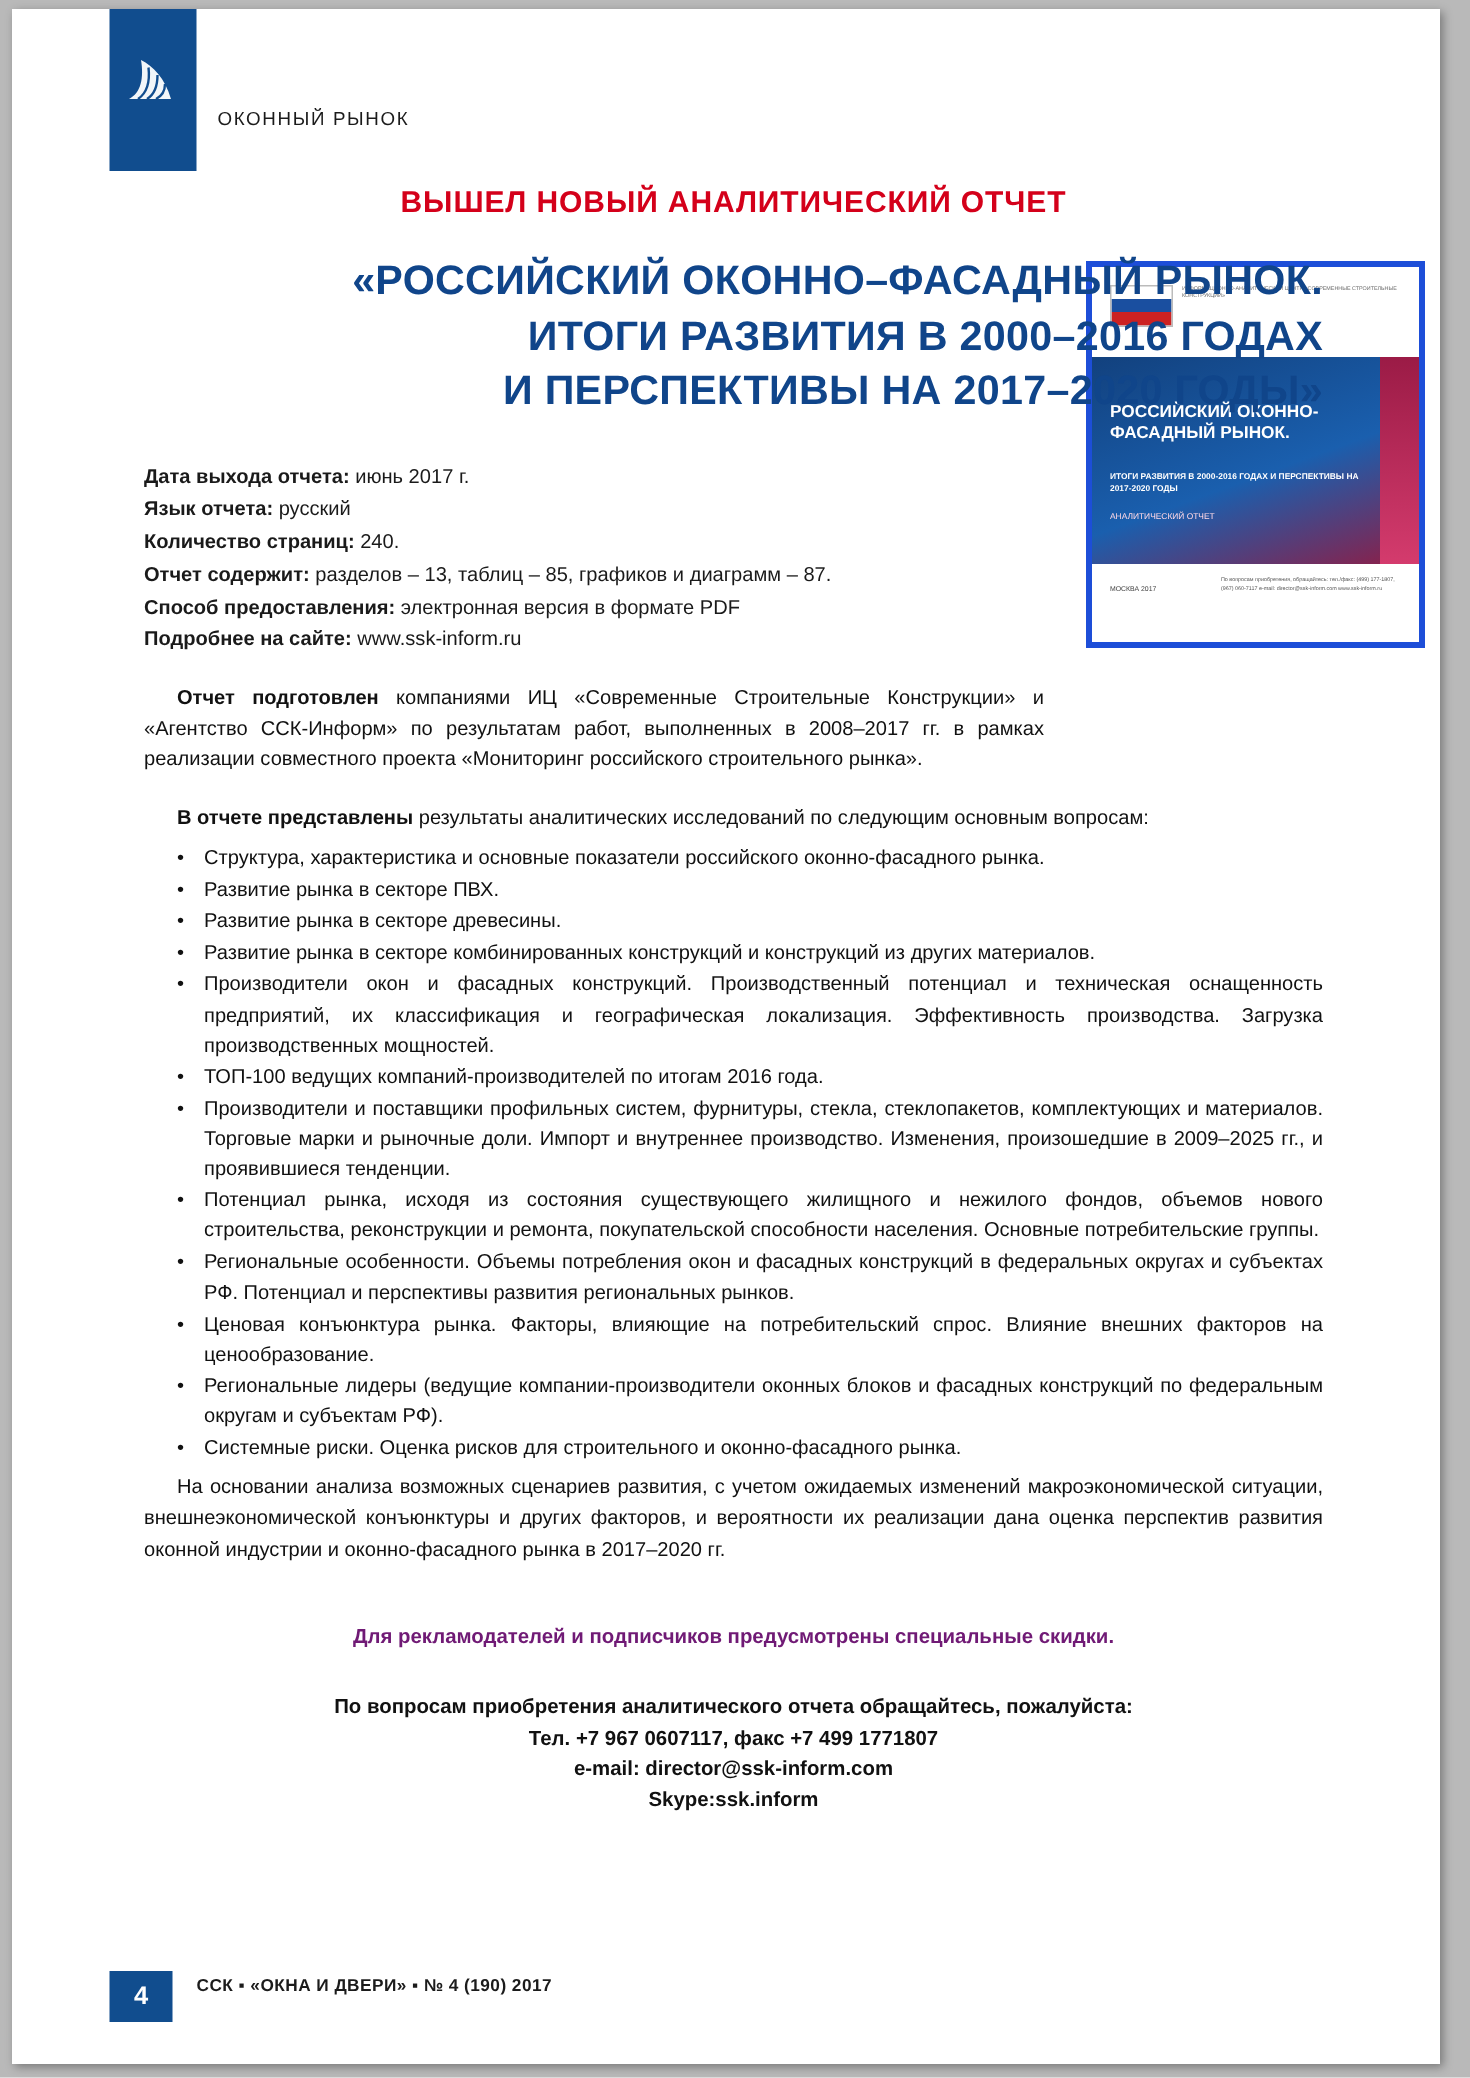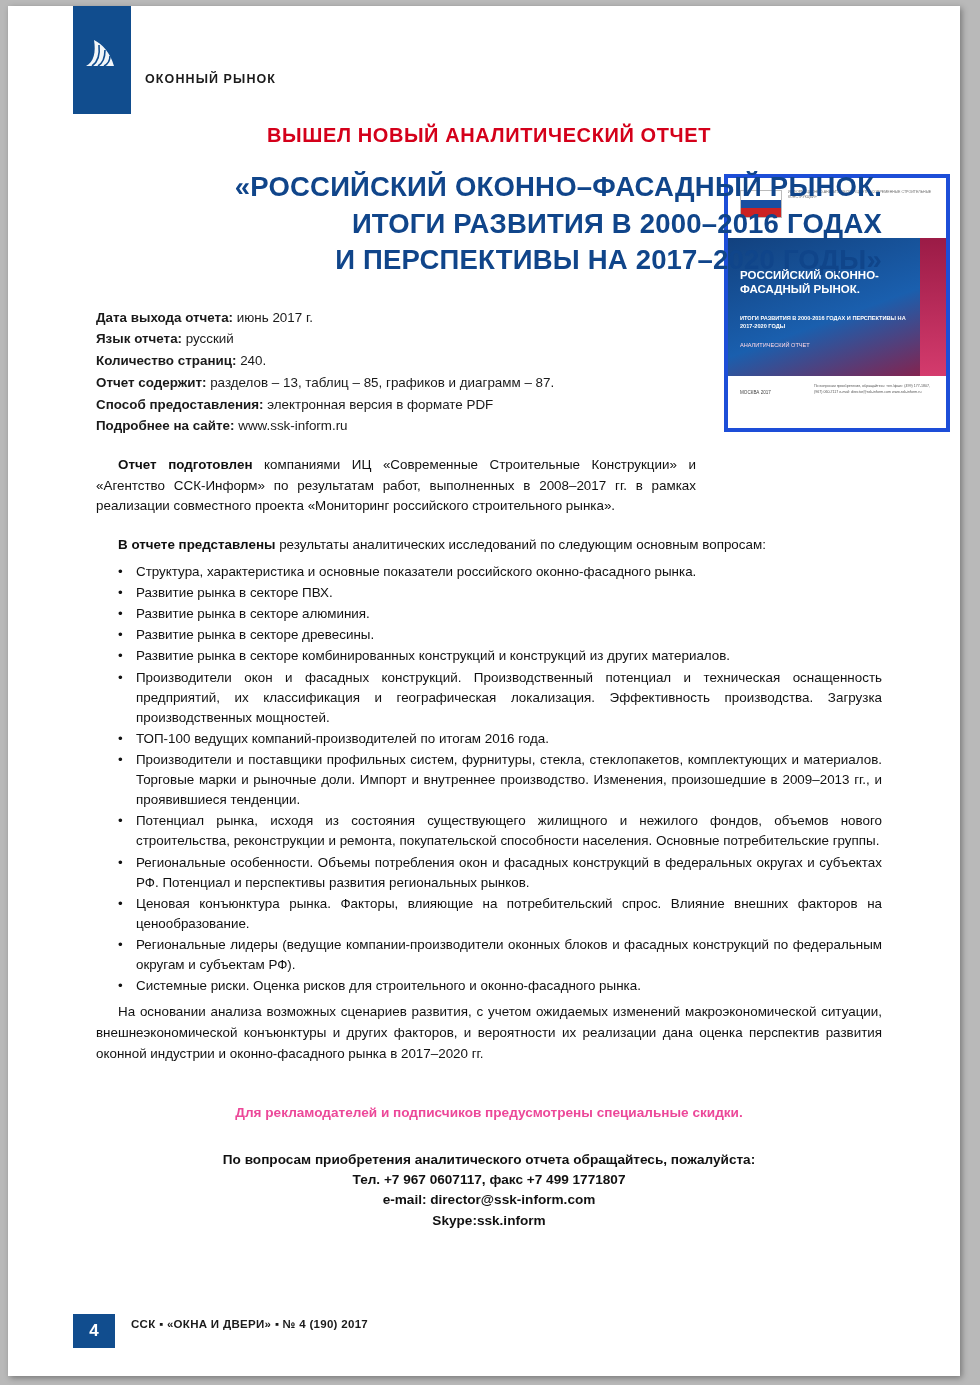--- a/index.html
+++ b/index.html
@@ -43,21 +43,21 @@
     left: 72px;
     top: 26px;
     width: 44px;
     height: 44px;
   }
   .header-title {
     position: absolute;
     left: 137px;
     top: 66px;
     font-size: 12.5px;
-    font-weight: bold;
+    font-weight: normal;
     letter-spacing: 1.1px;
     color: #1b1b1b;
     text-transform: uppercase;
   }
   
   .content {
     position: absolute;
     left: 88px;
     top: 118px;
     width: 786px;
@@ -211,21 +211,21 @@
     line-height: 1.55;
     text-align: justify;
     text-indent: 22px;
     color: #111;
   }
   .promo {
     margin-top: 40px;
     text-align: center;
     font-size: 13.6px;
     font-weight: bold;
-    color: #ec4899;
+    color: #701a75;
   }
   .contact-block {
     margin-top: 30px;
     text-align: center;
     color: #111;
   }
   .contact-block .line {
     font-size: 13.6px;
     font-weight: bold;
     line-height: 1.5;
@@ -317,26 +317,25 @@
       <b>Отчет подготовлен</b><span> компаниями ИЦ «Современные Строительные Конструкции» и «Агентство ССК-Информ» по результатам работ, выполненных в 2008–2017 гг. в рамках реализации совместного проекта «Мониторинг российского строительного рынка».</span>
     </div>
 
     <div class="para indent">
       <b>В отчете представлены</b><span> результаты аналитических исследований по следующим основным вопросам:</span>
     </div>
 
     <ul class="bullets">
       <li>Структура, характеристика и основные показатели российского оконно-фасадного рынка.</li>
       <li>Развитие рынка в секторе ПВХ.</li>
-      <li>Развитие рынка в секторе алюминия.</li>
       <li>Развитие рынка в секторе древесины.</li>
       <li>Развитие рынка в секторе комбинированных конструкций и конструкций из других материалов.</li>
       <li>Производители окон и фасадных конструкций. Производственный потенциал и техническая оснащенность предприятий, их классификация и географическая локализация. Эффективность производства. Загрузка производственных мощностей.</li>
       <li>ТОП-100 ведущих компаний-производителей по итогам 2016 года.</li>
-      <li>Производители и поставщики профильных систем, фурнитуры, стекла, стеклопакетов, комплектующих и материалов. Торговые марки и рыночные доли. Импорт и внутреннее производство. Изменения, произошедшие в 2009–2013 гг., и проявившиеся тенденции.</li>
+      <li>Производители и поставщики профильных систем, фурнитуры, стекла, стеклопакетов, комплектующих и материалов. Торговые марки и рыночные доли. Импорт и внутреннее производство. Изменения, произошедшие в 2009–2025 гг., и проявившиеся тенденции.</li>
       <li>Потенциал рынка, исходя из состояния существующего жилищного и нежилого фондов, объемов нового строительства, реконструкции и ремонта, покупательской способности населения. Основные потребительские группы.</li>
       <li>Региональные особенности. Объемы потребления окон и фасадных конструкций в федеральных округах и субъектах РФ. Потенциал и перспективы развития региональных рынков.</li>
       <li>Ценовая конъюнктура рынка. Факторы, влияющие на потребительский спрос. Влияние внешних факторов на ценообразование.</li>
       <li>Региональные лидеры (ведущие компании-производители оконных блоков и фасадных конструкций по федеральным округам и субъектам РФ).</li>
       <li>Системные риски. Оценка рисков для строительного и оконно-фасадного рынка.</li>
     </ul>
 
     <div class="closing">На основании анализа возможных сценариев развития, с учетом ожидаемых изменений макроэкономической ситуации, внешнеэкономической конъюнктуры и других факторов, и вероятности их реализации дана оценка перспектив развития оконной индустрии и оконно-фасадного рынка в 2017–2020 гг.</div>
 
     <div class="promo">Для рекламодателей и подписчиков предусмотрены специальные скидки.</div>

